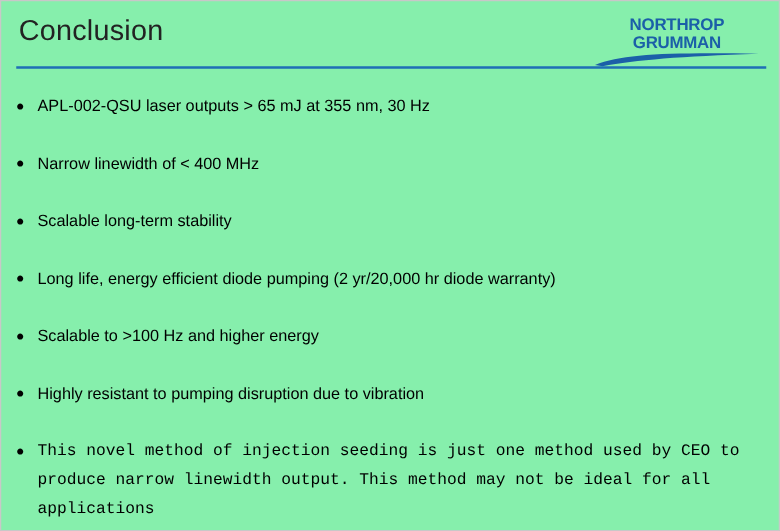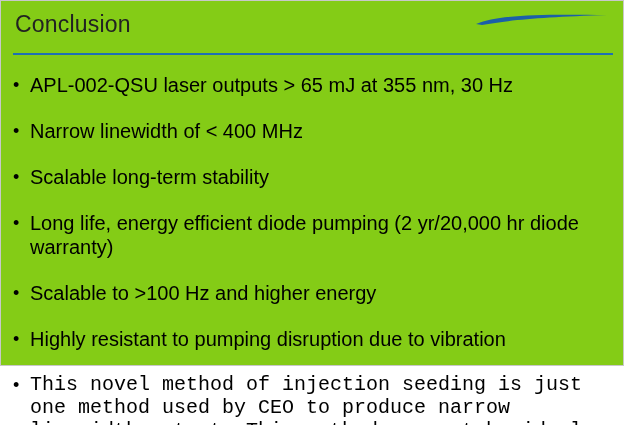--- a/index.html
+++ b/index.html
@@ -9,24 +9,24 @@
   body {
     width: 624px;
     height: 425px;
     background: #ffffff;
     font-family: "Liberation Sans", sans-serif;
     overflow: hidden;
   }
   .slide {
     position: relative;
     width: 624px;
-    height: 366px;
+    height: 425px;
     box-sizing: border-box;
     border: 1px solid #c8c8c8;
-    background: #84cc16;
+    background: #86efac;
     padding-left: 45px;
   }
   .slide-title {
     position: absolute;
     left: 14px;
     top: 10px;
     font-size: 23px;
     color: #222222;
     letter-spacing: 0.2px;
     font-weight: 400;
@@ -73,37 +73,38 @@
   .bullet-marker {
     flex: 0 0 auto;
     width: 17px;
     font-size: 18px;
     line-height: 24px;
     color: #000000;
     text-align: left;
   }
   .bullet-text {
     flex: 1 1 auto;
-    font-size: 20px;
+    font-size: 13px;
     line-height: 24px;
     color: #000000;
   }
   .bullet.multiline .bullet-text {
     line-height: 23px;
     font-family: Liberation Mono, monospace;
   }
 </style>
 </head>
 <body>
 
 <div class="slide">
 
   <div class="slide-title">Conclusion</div>
 
   <div class="logo">
+    <span class="logo-text">NORTHROP GRUMMAN</span>
     <svg class="logo-swoosh" width="135" height="12" viewBox="0 0 135 12">
       <path d="M2 10 C 25 1, 60 0, 133 1 C 70 3, 35 6, 8 11 Z" fill="#1b5fa8"></path>
     </svg>
   </div>
 
   <div class="title-rule"></div>
 
   <div class="bullets">
 
     <div class="bullet">

